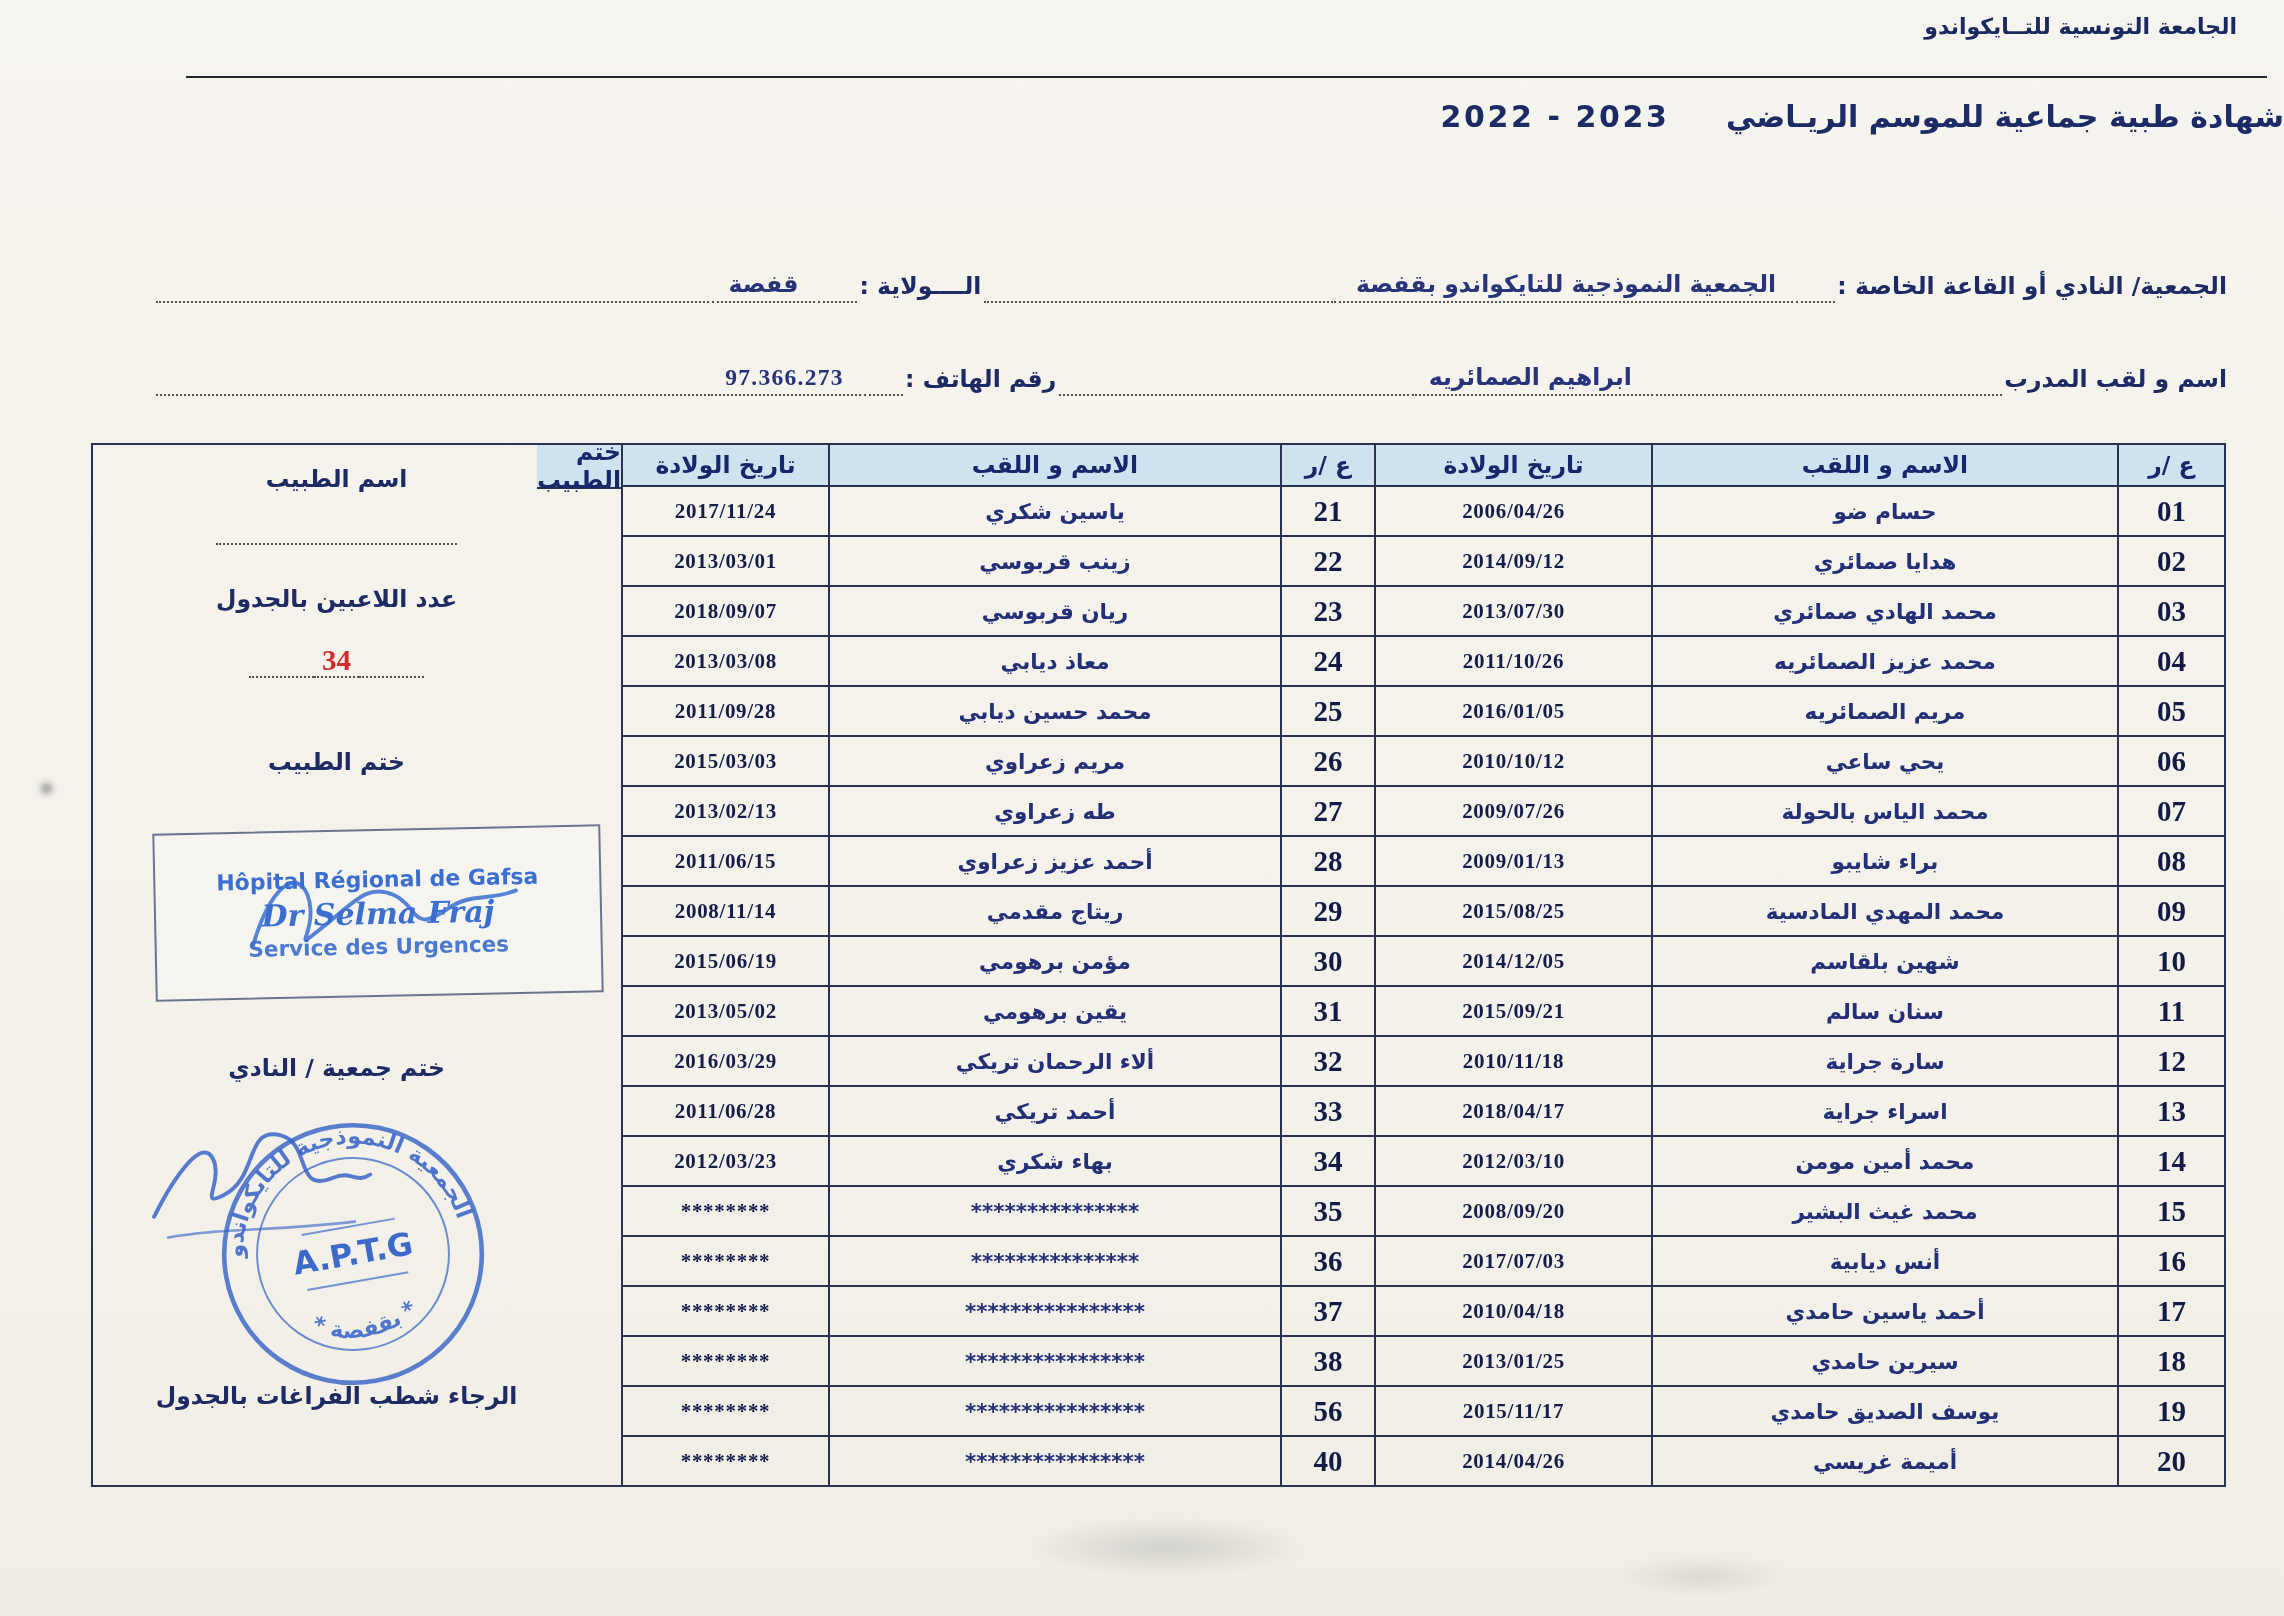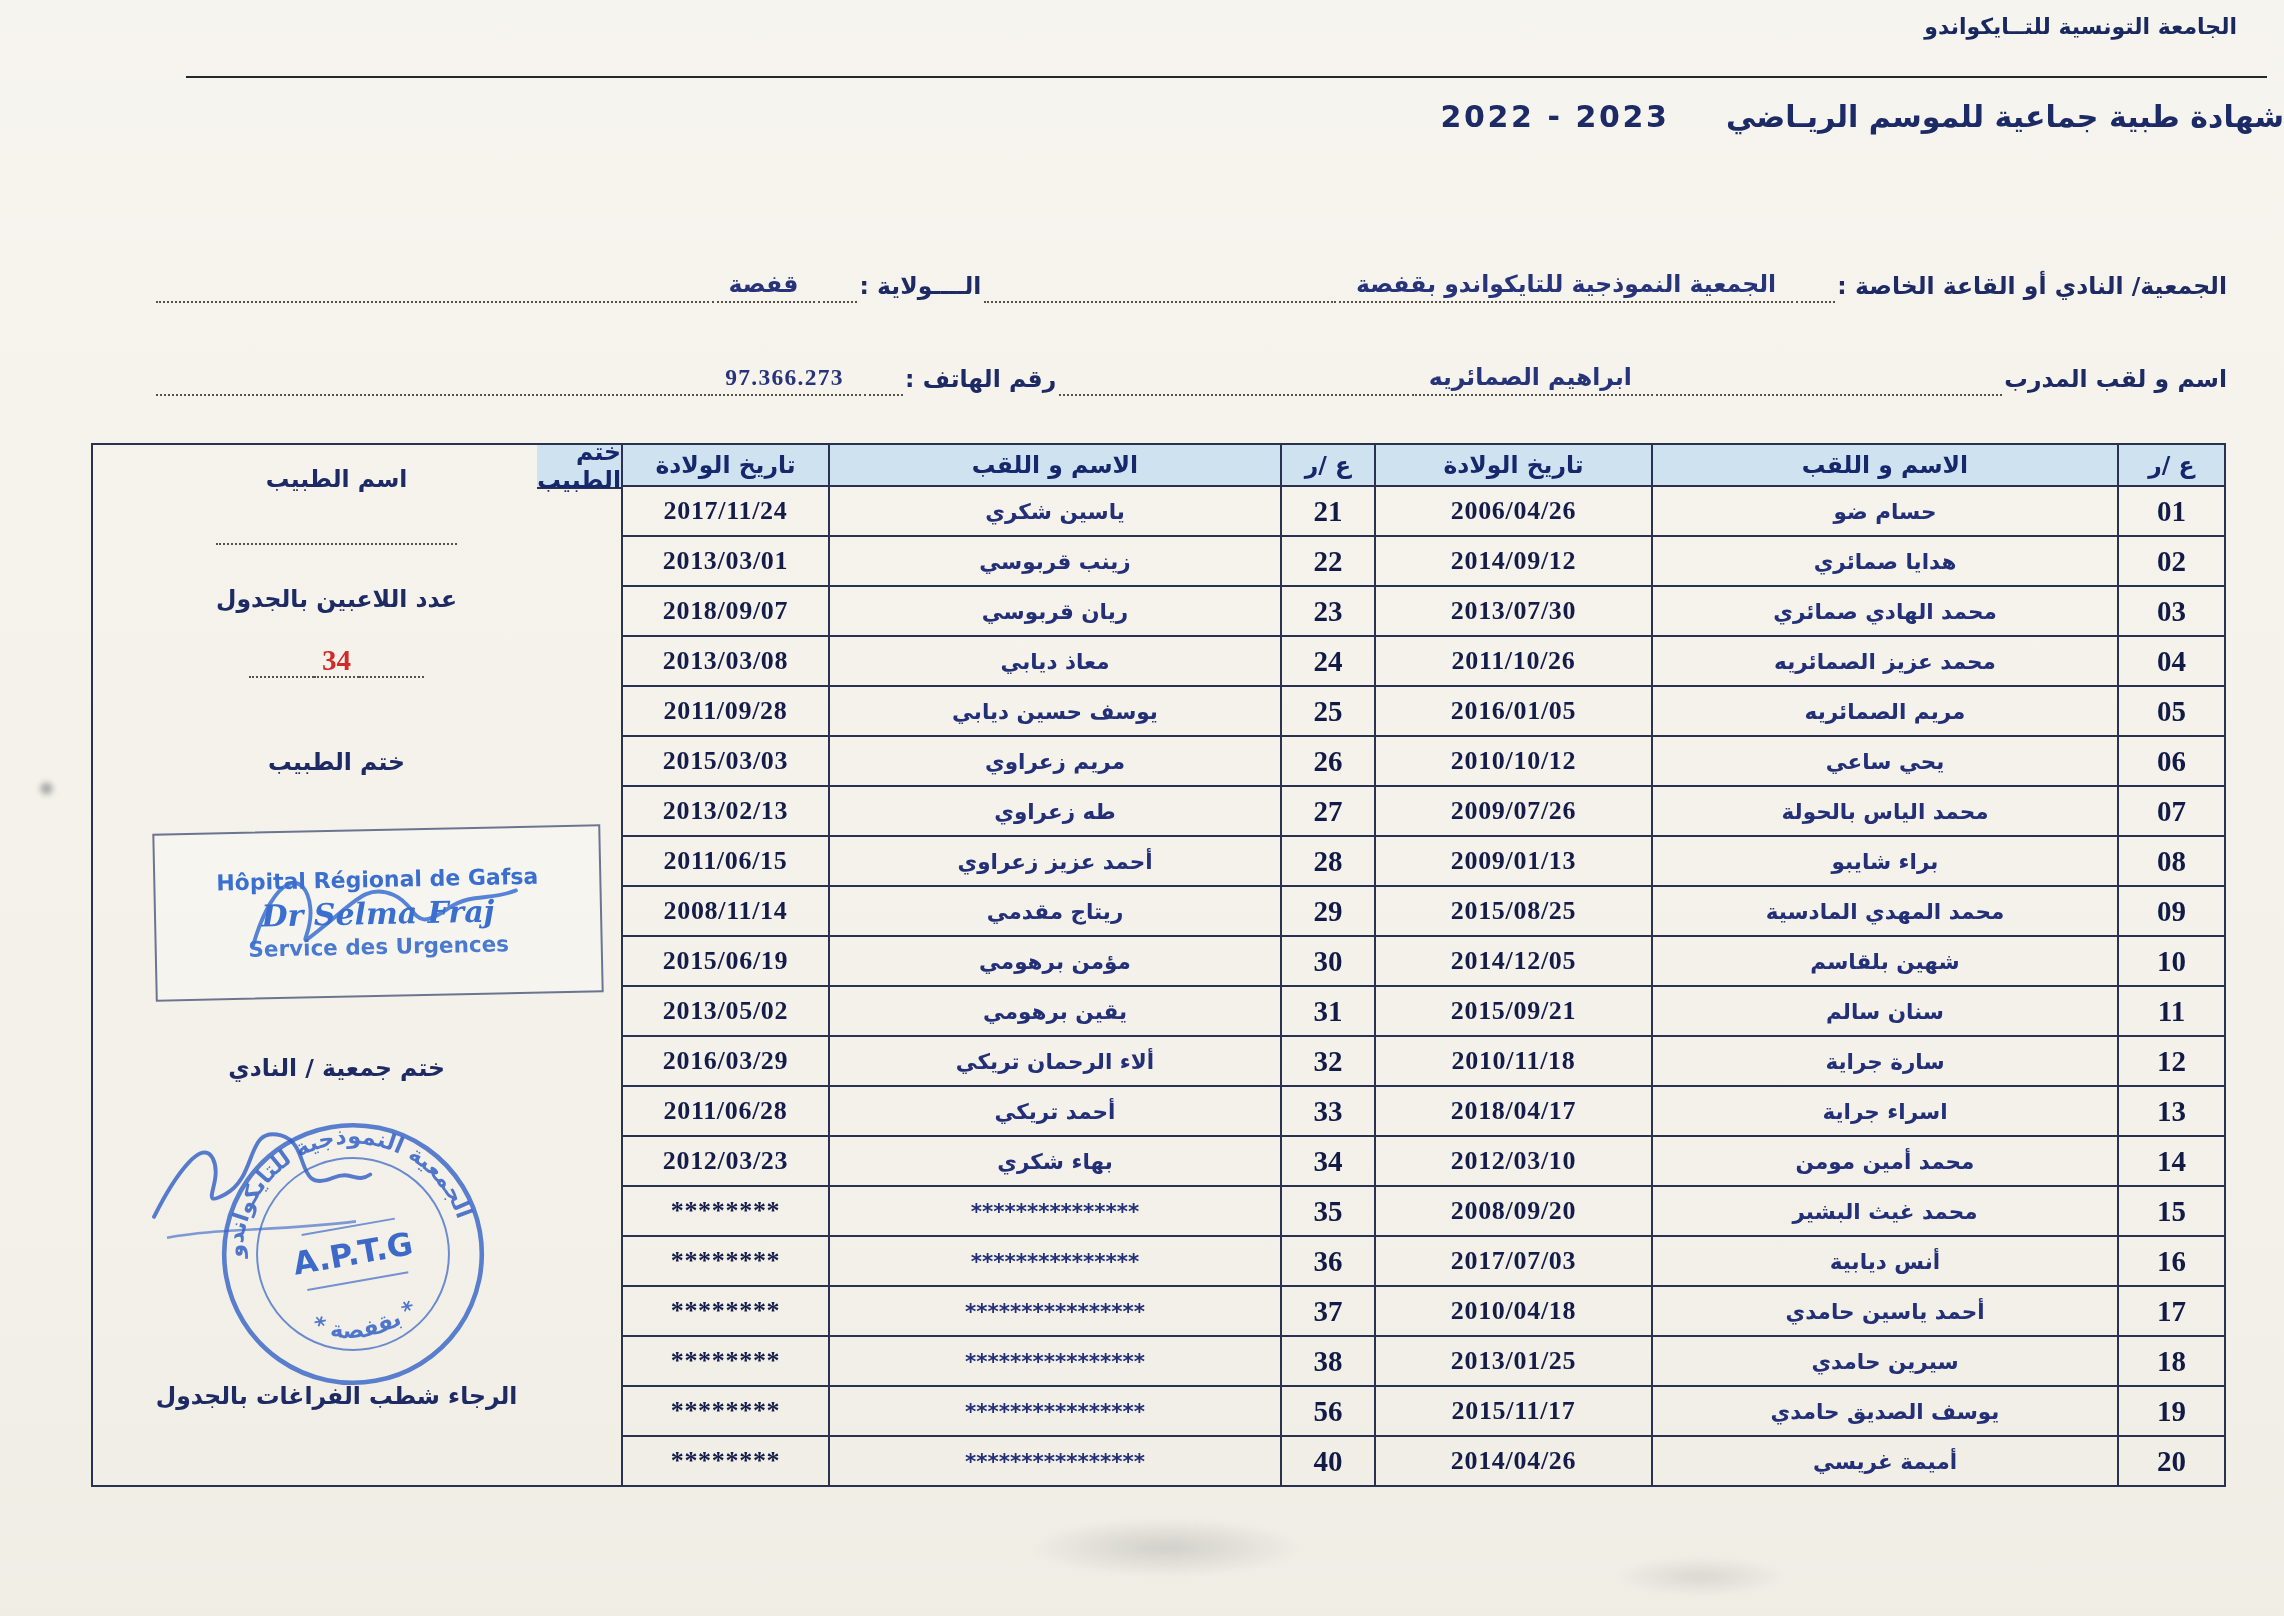--- a/index.html
+++ b/index.html
@@ -66,21 +66,21 @@
     padding:0 3.9px;
   }
   table.players thead tr{height:42px;}
   table.players tbody tr{height:50px;}
   table.players th{
     background:#cfe2ef;color:#16276b;
     font-size:23.5px;font-weight:bold;
   }
   td.c-num{font-family:"Liberation Serif",serif;font-size:29px;font-weight:bold;color:#121b46;}
   td.c-name{font-size:21.5px;font-weight:bold;color:#233077;}
-  td.c-dob{font-family:"Liberation Serif",serif;font-size:26px;font-weight:bold;color:#141c4a;letter-spacing:0.7px;border-radius:8px;}
+  td.c-dob{font-family:"Liberation Serif",serif;font-size:21px;font-weight:bold;color:#141c4a;letter-spacing:0.7px;border-radius:8px;}
   
   .stamp-col{
     flex:0 0 485px;width:485px;
     border:2px solid #2b3150;border-right:none;
     display:flex;flex-direction:row;padding-left:43px;
   }
   .stamp-col-header{
     height:42px;flex:0 0 42px;
     background:#cfe2ef;color:#16276b;
     font-size:23.5px;font-weight:bold;
@@ -223,21 +223,21 @@
     <td class="c-dob">2011/10/26</td>
     <td class="c-num">24</td>
     <td class="c-name">معاذ ديابي</td>
     <td class="c-dob">2013/03/08</td>
   </tr>
           <tr>
     <td class="c-num">05</td>
     <td class="c-name">مريم الصمائريه</td>
     <td class="c-dob">2016/01/05</td>
     <td class="c-num">25</td>
-    <td class="c-name">يوسف حسين ديابي</td>
+    <td class="c-name">محمد حسين ديابي</td>
     <td class="c-dob">2011/09/28</td>
   </tr>
           <tr>
     <td class="c-num">06</td>
     <td class="c-name">يحي ساعي</td>
     <td class="c-dob">2010/10/12</td>
     <td class="c-num">26</td>
     <td class="c-name">مريم زعراوي</td>
     <td class="c-dob">2015/03/03</td>
   </tr>

